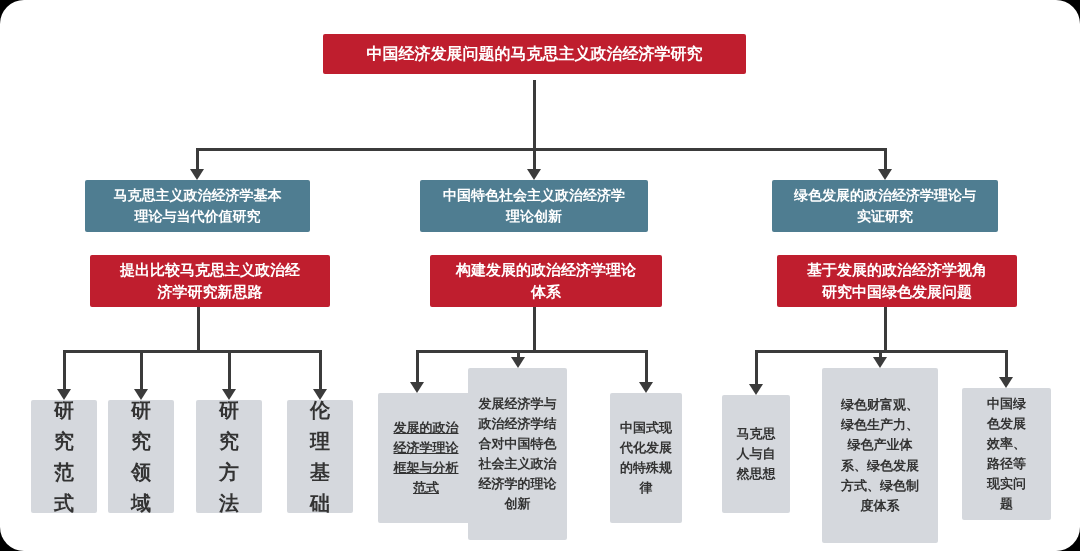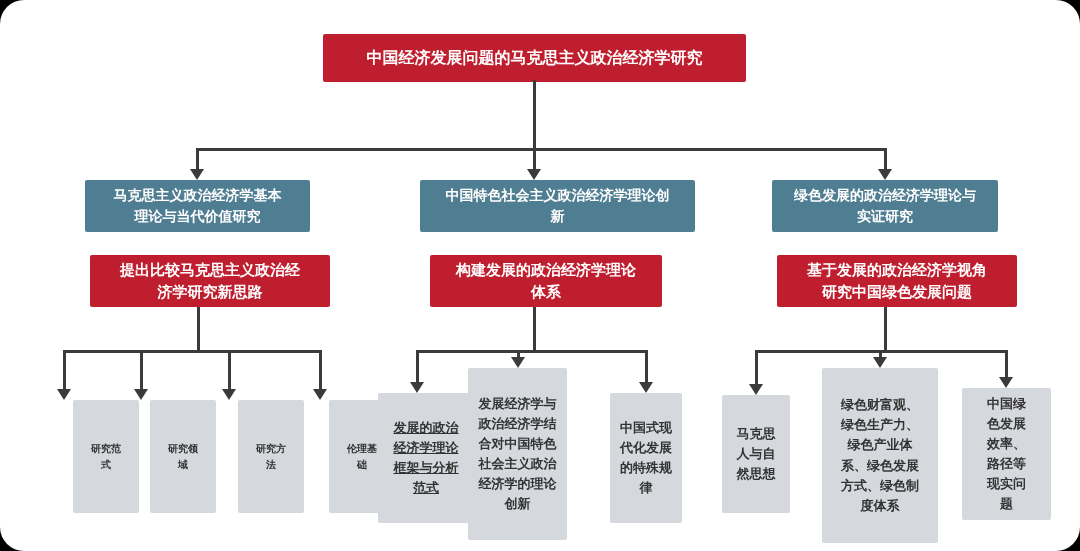--- a/index.html
+++ b/index.html
@@ -29,52 +29,52 @@
   }
   .strategy{
     background:var(--red,#bf1e2e);
     color:#ffffff;font-weight:bold;font-size:15px;line-height:1.5;margin-left:12px;
   }
   .leaf{
     background:var(--leaf-bg,#d5d8dd);
     color:#333333;font-weight:600;font-size:13px;line-height:1.55;
     overflow-wrap:break-word;word-break:normal;
   }
-  .leaf.big{font-size:10px;margin-left:42px;}
+  .leaf.big{font-size:20px;}
   .line{
     position:absolute;
     background:var(--line,#3b3b3b);
   }
   .arrow{
     position:absolute;width:0;height:0;
     border-left:7px solid transparent;
     border-right:7px solid transparent;
     border-top:11px solid var(--line,#3b3b3b);
   }
 </style>
 </head>
 <body>
 
 <div class="canvas">
 
-  <div class="node root" style="left:323px;top:34px;width:423px;height:48px;">中国经济发展问题的马克思主义政治经济学研究</div>
+  <div class="node root" style="left:323px;top:34px;width:423px;height:40px;">中国经济发展问题的马克思主义政治经济学研究</div>
 
   <div class="line" style="left:533px;top:80px;width:3px;height:70px;"></div>
   <div class="line" style="left:196px;top:148px;width:690px;height:3px;"></div>
   <div class="line" style="left:196px;top:148px;width:3px;height:21px;"></div>
   <div class="arrow" style="left:190px;top:169px;"></div>
   <div class="line" style="left:533px;top:148px;width:3px;height:21px;"></div>
   <div class="arrow" style="left:527px;top:169px;"></div>
   <div class="line" style="left:884px;top:148px;width:3px;height:21px;"></div>
   <div class="arrow" style="left:878px;top:169px;"></div>
 
   <div class="node theme" style="left:85px;top:180px;width:225px;height:52px;">马克思主义政治经济学基本理论与当代价值研究</div>
   <div class="node strategy" style="left:78px;top:255px;width:240px;height:52px;padding:0 28px;">提出比较马克思主义政治经济学研究新思路</div>
 
-  <div class="node theme" style="left:420px;top:180px;width:275px;height:52px;">中国特色社会主义政治经济学理论创新</div>
+  <div class="node theme" style="left:420px;top:180px;width:228px;height:52px;">中国特色社会主义政治经济学理论创新</div>
   <div class="node strategy" style="left:418px;top:255px;width:232px;height:52px;padding:4px 24px;">构建发展的政治经济学理论体系</div>
 
   <div class="node theme" style="left:772px;top:180px;width:226px;height:52px;">绿色发展的政治经济学理论与实证研究</div>
   <div class="node strategy" style="left:765px;top:255px;width:240px;height:52px;padding:0 28px;">基于发展的政治经济学视角研究中国绿色发展问题</div>
 
   <div class="line" style="left:197px;top:307px;width:3px;height:46px;"></div>
   <div class="line" style="left:63px;top:350px;width:259px;height:3px;"></div>
   <div class="line" style="left:63px;top:350px;width:3px;height:39px;"></div>
   <div class="arrow" style="left:57px;top:389px;"></div>
   <div class="line" style="left:140px;top:350px;width:3px;height:39px;"></div>

